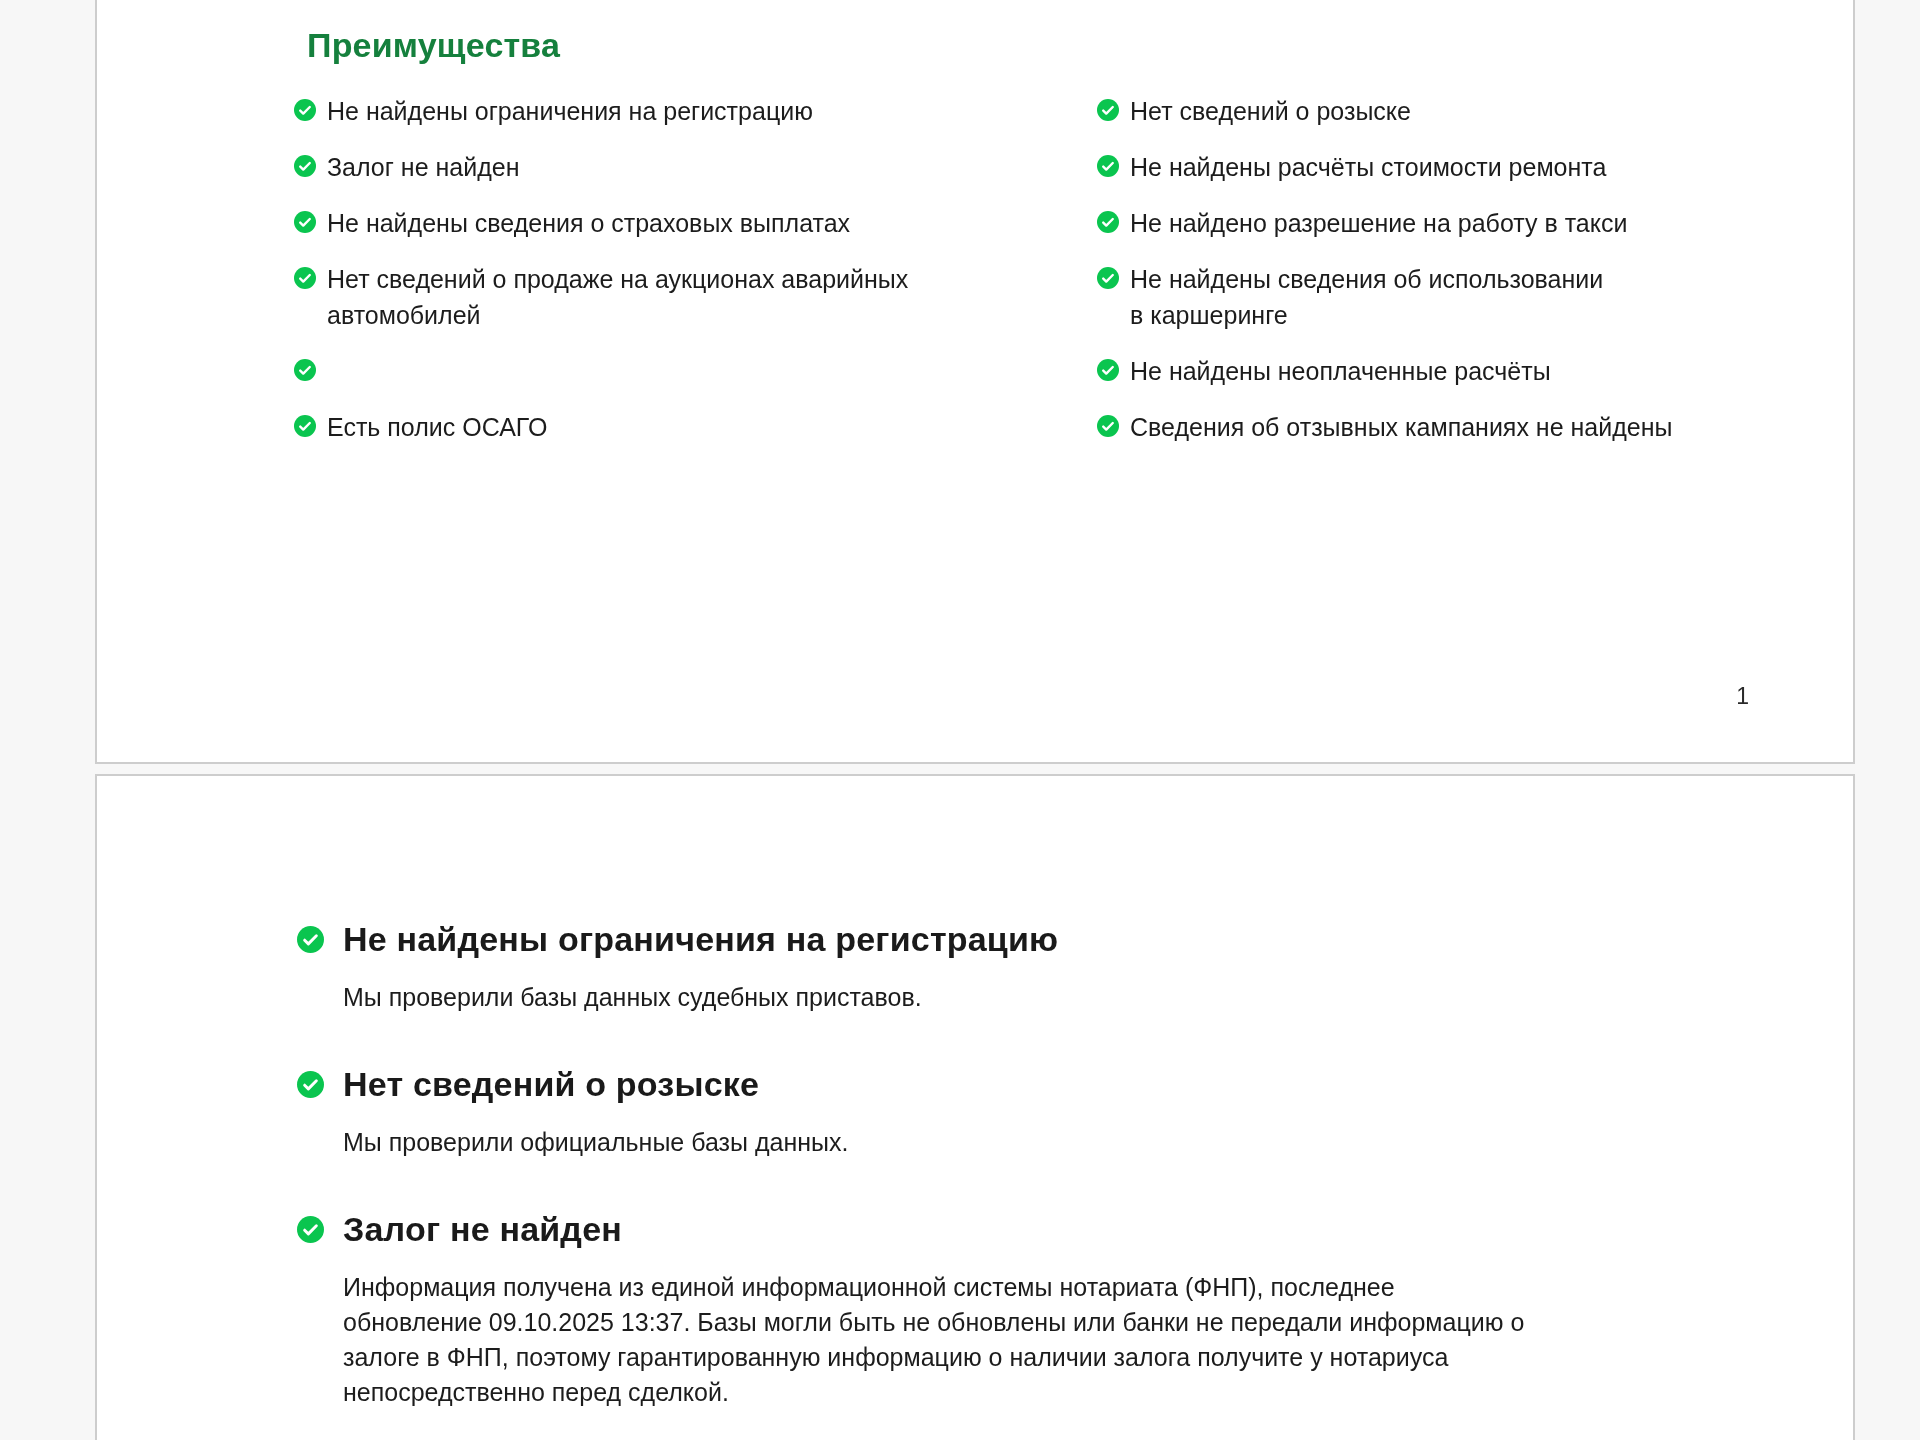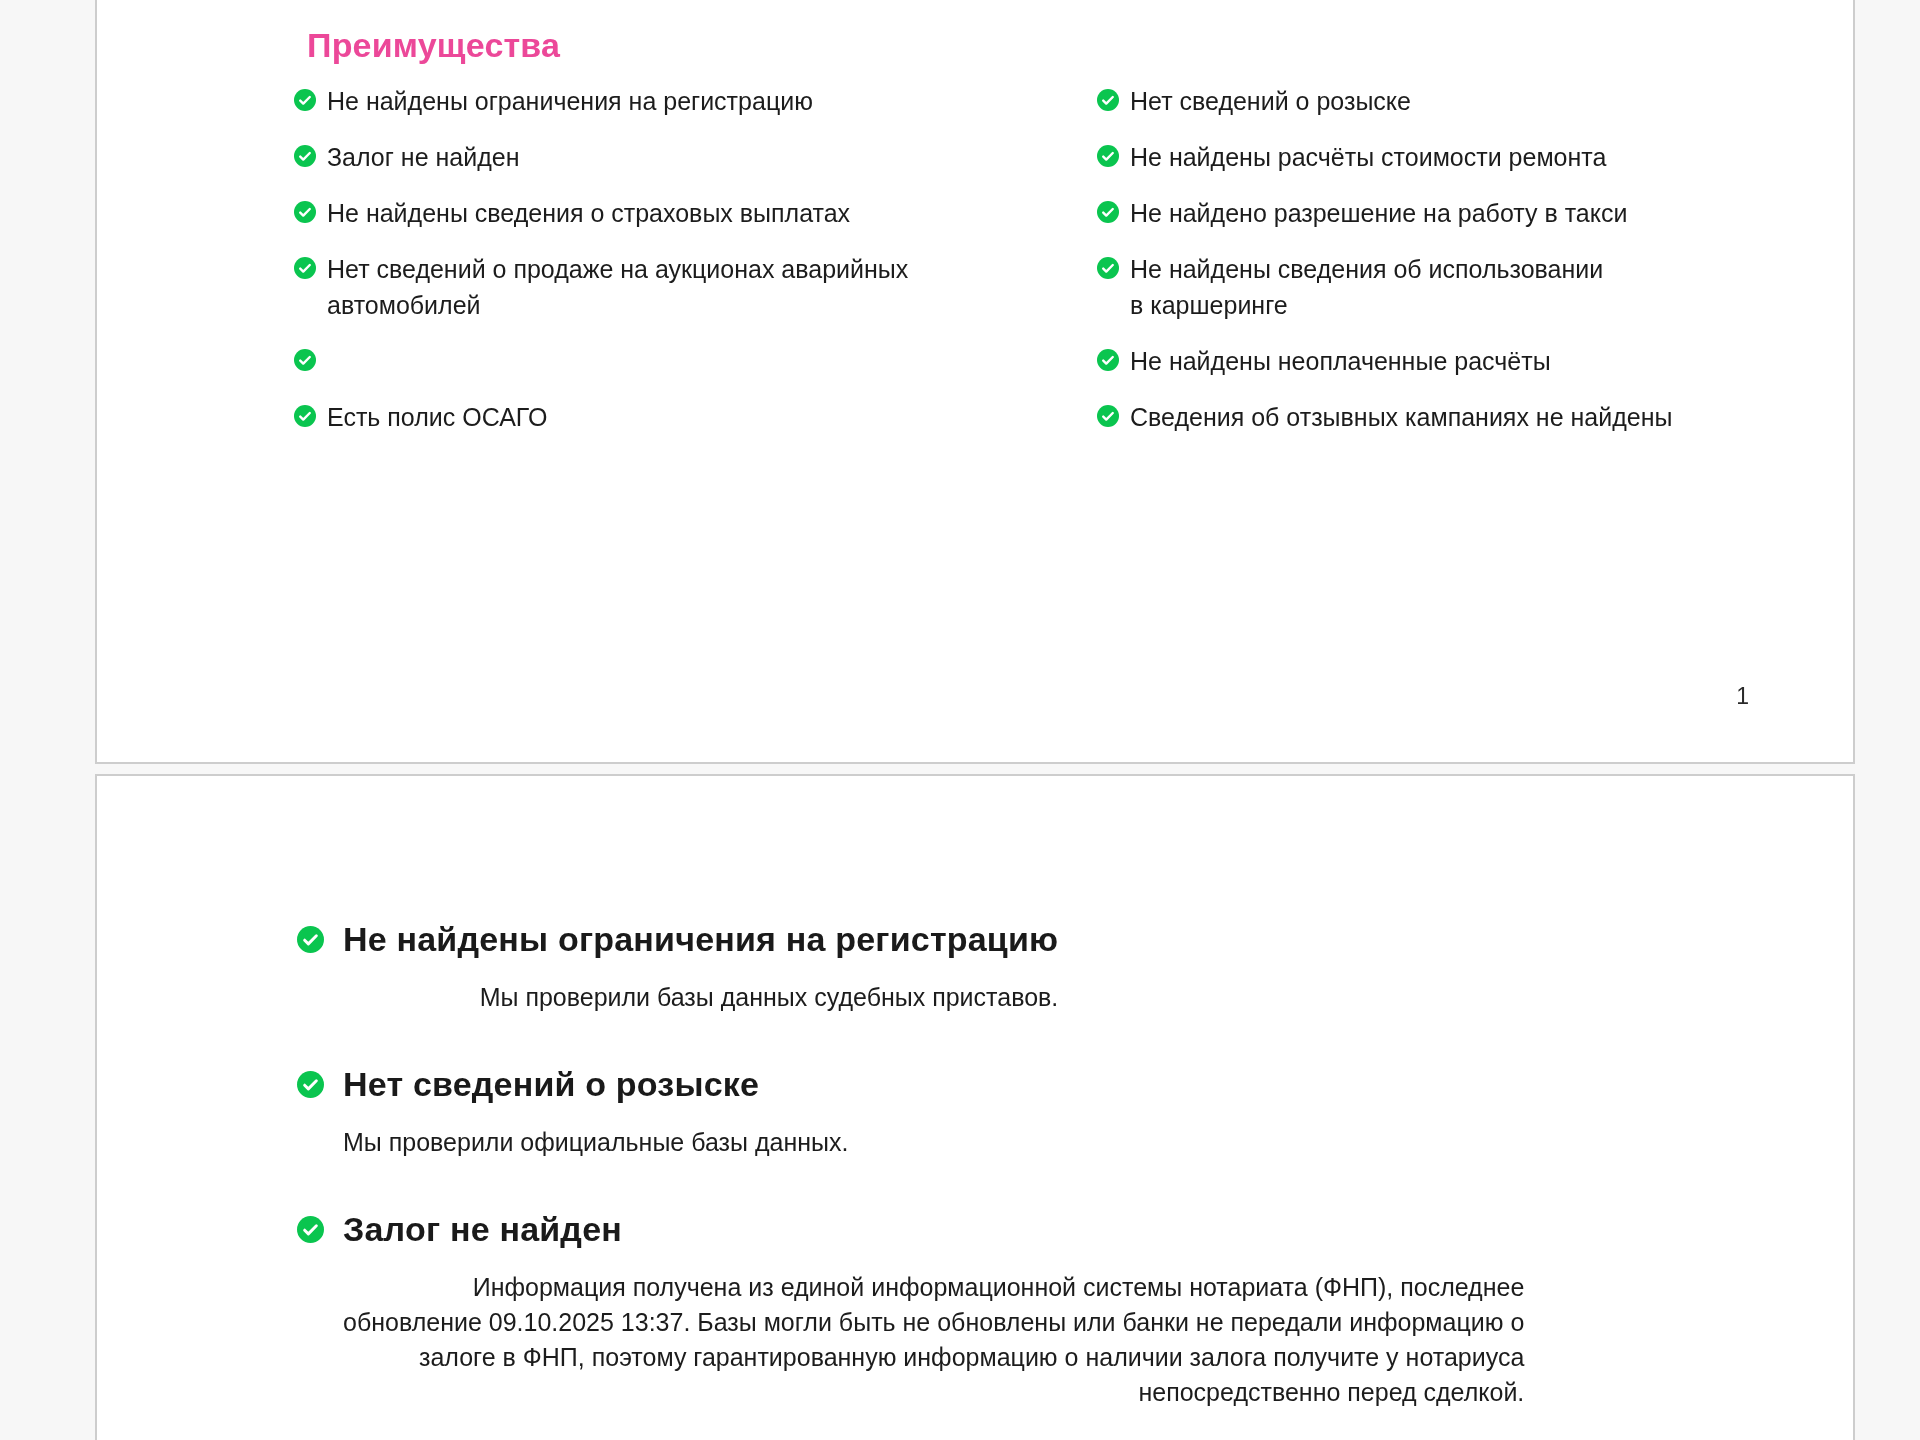--- a/index.html
+++ b/index.html
@@ -29,25 +29,25 @@
     padding: 84px 120px 0 197px;
   }
   #page2 {
     top: 774px;
     height: 700px;
     border-bottom: none;
     padding: 142px 130px 0 200px;
   }
   
   .p1-heading {
-    margin: 0 0 17px 13px;
+    margin: 0 0 27px 13px;
     font-size: 34px;
     line-height: 42px;
     font-weight: 700;
-    color: #ec4899;
+    color: #15803d;
     letter-spacing: 0.2px;
   }
   .items-grid {
     display: grid;
     grid-template-columns: 803px 1fr;
     row-gap: 20px;
     column-gap: 0;
   }
   .item {
     display: flex;
@@ -97,21 +97,20 @@
     color: #1a1a1a;
     letter-spacing: 0.2px;
   }
   .section p {
     margin: 0;
     font-size: 25px;
     line-height: 35px;
     max-width: 1450px;
     white-space: pre-line;
     color: #1c1c1c;
-    text-align: right;
   }
 </style>
 </head>
 <body>
 
 <div class="page" id="page1">
   <h1 class="p1-heading">Преимущества</h1>
 
   <div class="items-grid">
 

